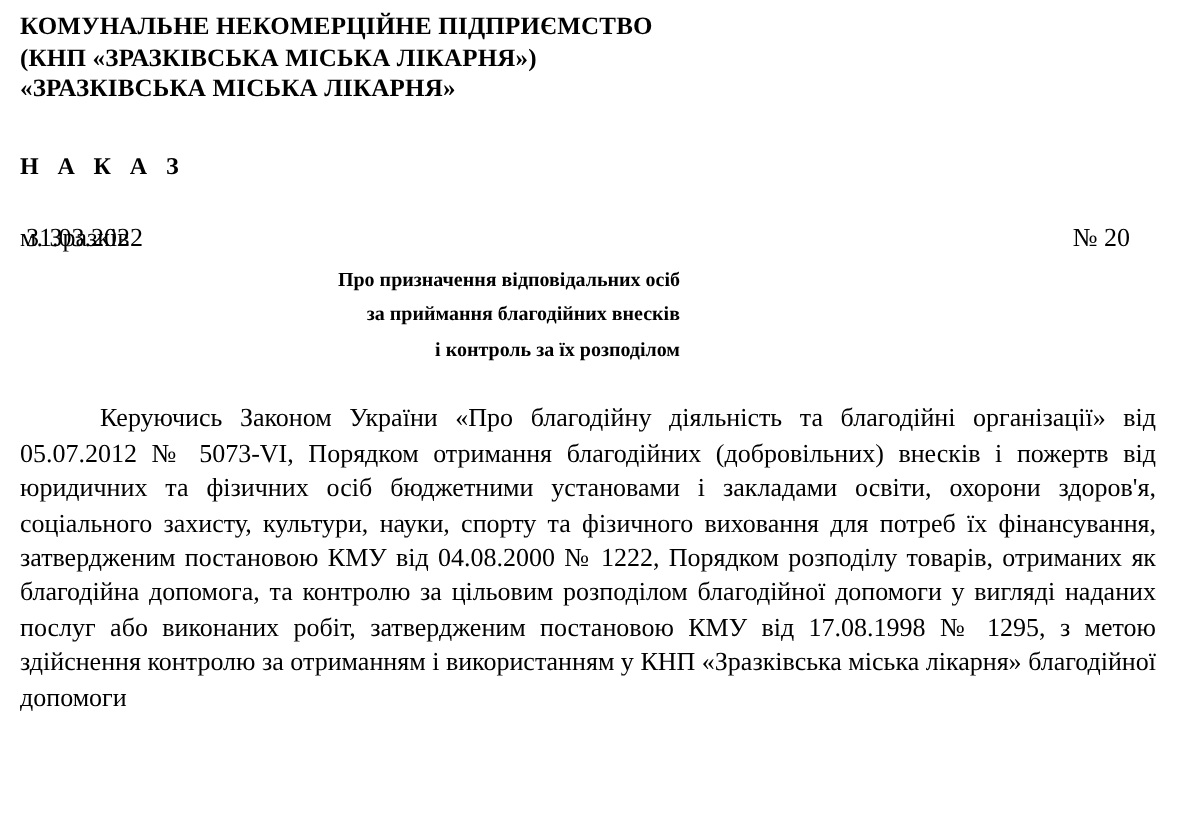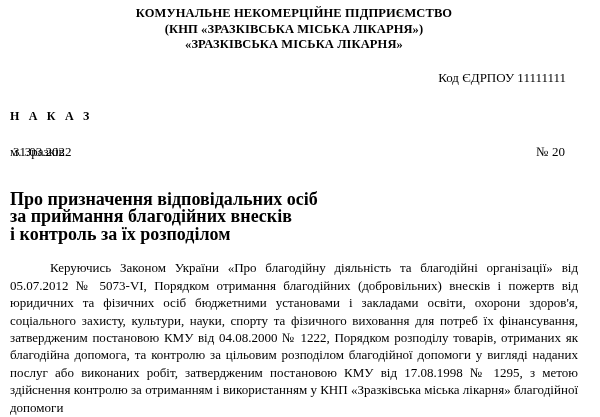--- a/index.html
+++ b/index.html
@@ -19,21 +19,20 @@
   .page {
     position: relative;
     width: 600px;
     height: 417px;
     box-sizing: border-box;
     padding: 0 22px 0 10px;
   }
 
   
   .org-header {
-    text-align: center;
     font-weight: bold;
     font-size: 12.5px;
     line-height: 15.6px;
     letter-spacing: 0.1px;
     padding-top: 6px;
   }
   .org-header .org-line {
     display: block;
     white-space: nowrap;
   }
@@ -78,25 +77,25 @@
     padding-right: 18px;
   }
   .meta-number {
     position: absolute;
     right: 13px;
     top: 0;
   }
 
   
   .subject {
-    margin-top: 31px;
+    margin-top: 5px;
     font-weight: bold;
-    font-size: 18px;
+    font-size: 10px;
     line-height: 17.5px;
-    text-align: left;
+    text-align: right;
     max-width: 330px;
   }
   .subject .subject-line {
     display: block;
     white-space: nowrap;
   }
 
   
   .preamble {
     margin-top: 16px;
@@ -119,21 +118,20 @@
 <body>
 
 <div class="page">
 
   <div class="org-header">
     <span class="org-line">КОМУНАЛЬНЕ НЕКОМЕРЦІЙНЕ ПІДПРИЄМСТВО</span>
     <span class="org-line">(КНП «ЗРАЗКІВСЬКА МІСЬКА ЛІКАРНЯ»)</span>
     <span class="org-line">«ЗРАЗКІВСЬКА МІСЬКА ЛІКАРНЯ»</span>
   </div>
 
-  <div class="edrpou-row">Код ЄДРПОУ 11111111</div>
 
   <div class="doc-type">Н А К А З</div>
 
   <div class="meta-row">
     <span class="meta-date">31.03.2022</span>
     <span class="meta-place">м. Зразків</span>
     <span class="meta-number">№ 20</span>
   </div>
 
   <div class="subject">

